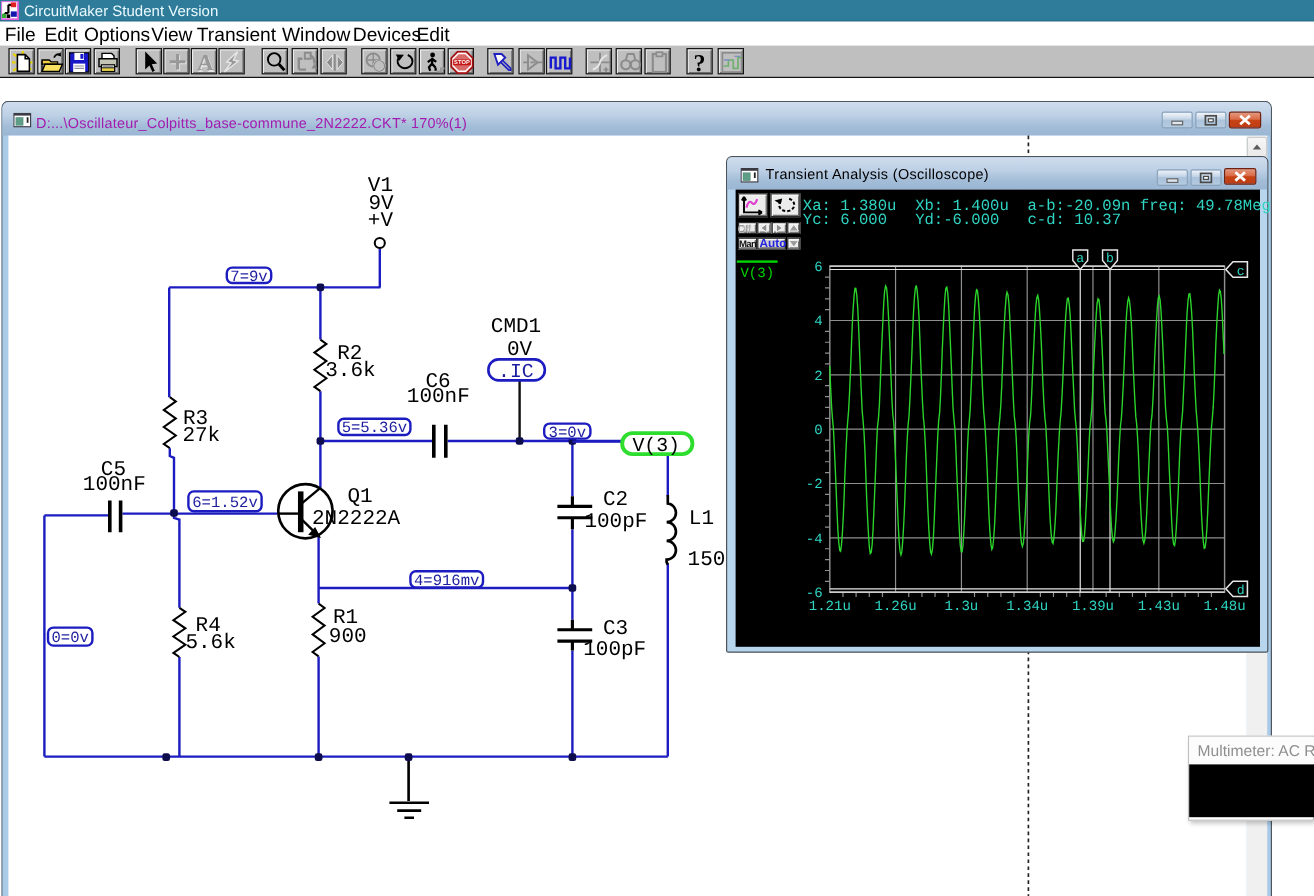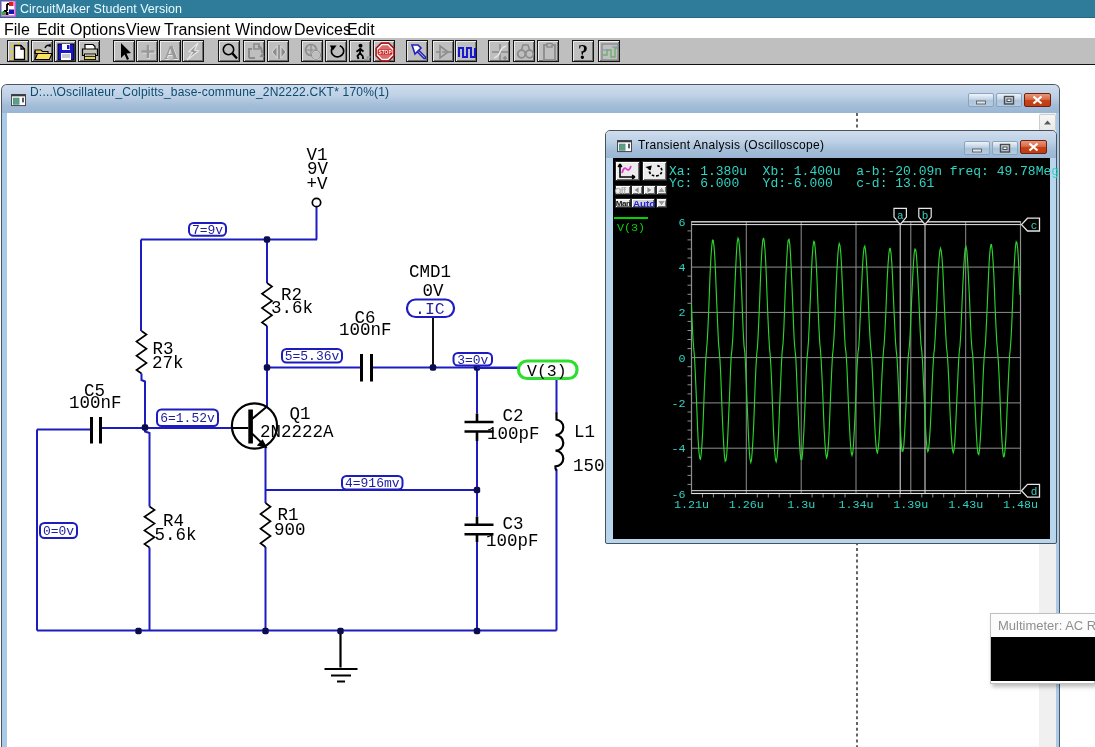--- a/index.html
+++ b/index.html
@@ -7,21 +7,21 @@
 #titlebar{left:0;top:0;width:1095px;height:18px;background:#2e7c9a;border-bottom:1px solid #266a85}
 #titletext{left:20px;top:2px;color:#eafaff;font-size:12.5px}
 #menubar{left:0;top:18px;width:1095px;height:20px;background:#fff}
 .menu{top:20.5px;font-size:16px;color:#000}
 #toolbar{left:0;top:38px;width:1095px;height:27px;background:#bfbfbf;border-bottom:1px solid #111}
 .tbtn{top:40px;width:22px;height:22px;background:#bfbfbf;border:1px solid #151515;box-shadow:inset 1px 1px 0 #ececec,inset -1px -1px 0 #6e6e6e}
 .tbtn svg{position:absolute;left:1px;top:1px}
 
 #childwin{left:1px;top:84px;width:1059px;height:663px;background:#a9cbe8;border:1px solid #4f5860;border-bottom:none;border-radius:6px 6px 0 0}
 #childtitle{left:0;top:0;width:100%;height:28px;background:linear-gradient(180deg,#cfddee 0%,#bdd0e5 40%,#a3bdd8 72%,#9ab6d3 100%);border-radius:5px 5px 0 0}
-#childtext{left:28px;top:0;font-size:12px;color:#0c4a6e;white-space:nowrap;letter-spacing:0.2px}
+#childtext{left:28px;top:11px;font-size:12px;color:#a21caf;white-space:nowrap;letter-spacing:0.2px}
 #canvas{left:5px;top:28px;width:1032px;height:635px;background:#fff}
 #vscroll{left:1037px;top:28px;width:17px;height:635px;background:#f0f0f0}
 .winbtn{height:14px;border:1px solid #8ba4bd;border-radius:2px;background:linear-gradient(180deg,rgba(255,255,255,.75),rgba(205,220,235,.55) 45%,rgba(170,195,218,.6) 50%,rgba(190,210,228,.7))}
 .closebtn{height:14px;border:1px solid #712010;border-radius:2px;background:linear-gradient(180deg,#e5977c 0%,#d96b47 45%,#c84315 52%,#bd3d14 100%)}
 
 #scopewin{left:605px;top:130px;width:452px;height:414px;background:#b7d6ee;border:1px solid #4a525a;border-radius:5px 5px 2px 2px}
 #scopetitle{left:0;top:0;width:100%;height:27px;background:linear-gradient(180deg,#cfddee,#bdd0e5 40%,#a3bdd8 72%,#9ab6d3);border-radius:4px 4px 0 0}
 #scopetext{left:32px;top:7px;font-size:12px;color:#000000;white-space:nowrap;letter-spacing:0.3px}
 #scopebody{left:7px;top:27px;width:437px;height:381px;background:#000}
 .mono{font-family:"Liberation Mono",monospace}
@@ -364,21 +364,21 @@
         </svg>
         <div class="abs sbtn" style="left:2px;top:39.5px;width:16px;height:10.5px"></div>
         <div class="abs" style="left:2.8px;top:41px;color:#111;font-size:8px;font-weight:bold;letter-spacing:-0.5px">Man</div>
         <div class="abs sbtn" style="left:18px;top:39.5px;width:23.5px;height:10.5px;background:#d2d2d2"></div>
         <div class="abs" style="left:20px;top:40px;color:#2222e0;font-size:9.8px;font-weight:bold">Auto</div>
         <div class="abs sbtn" style="left:42.5px;top:39.5px;width:11px;height:10.5px"></div>
         <svg class="abs" style="left:42.5px;top:39.5px" width="11" height="10">
           <path d="M5.5,8 L9.5,2.5 L1.5,2.5 Z" fill="#9a9a9a" stroke="#fff" stroke-width="0.7"></path>
         </svg>
         <div class="abs mono cy" style="left:56px;top:5.5px">Xa: 1.380u  Xb: 1.400u  a-b:-20.09n freq: 49.78Meg</div>
-        <div class="abs mono cy" style="left:56px;top:18px">Yc: 6.000   Yd:-6.000   c-d: 13.61</div>
+        <div class="abs mono cy" style="left:56px;top:18px">Yc: 6.000   Yd:-6.000   c-d: 10.37</div>
         <div class="abs" style="left:1px;top:59px;width:34px;height:2px;background:#00d400"></div>
         <div class="abs mono" style="left:4px;top:62.5px;color:#00d400;font-size:11.7px">V(3)</div>
         <svg class="abs" style="left:0;top:0" width="437" height="381" viewBox="0 0 437 381">
           <path d="M74.5,72.9 H78.5 M89.5,335.5 V339.5 M74.5,81.9 H78.5 M100.4,335.5 V339.5 M74.5,91.0 H78.5 M111.4,335.5 V339.5 M74.5,100.0 H78.5 M122.4,335.5 V339.5 M74.5,118.1 H78.5 M144.3,335.5 V339.5 M74.5,127.2 H78.5 M155.3,335.5 V339.5 M74.5,136.3 H78.5 M166.2,335.5 V339.5 M74.5,145.3 H78.5 M177.2,335.5 V339.5 M74.5,163.4 H78.5 M199.1,335.5 V339.5 M74.5,172.5 H78.5 M210.1,335.5 V339.5 M74.5,181.5 H78.5 M221.1,335.5 V339.5 M74.5,190.6 H78.5 M232.0,335.5 V339.5 M74.5,208.7 H78.5 M254.0,335.5 V339.5 M74.5,217.8 H78.5 M264.9,335.5 V339.5 M74.5,226.8 H78.5 M275.9,335.5 V339.5 M74.5,235.9 H78.5 M286.9,335.5 V339.5 M74.5,254.0 H78.5 M308.8,335.5 V339.5 M74.5,263.0 H78.5 M319.8,335.5 V339.5 M74.5,272.1 H78.5 M330.7,335.5 V339.5 M74.5,281.2 H78.5 M341.7,335.5 V339.5 M74.5,299.3 H78.5 M363.6,335.5 V339.5 M74.5,308.3 H78.5 M374.6,335.5 V339.5 M74.5,317.4 H78.5 M385.6,335.5 V339.5 M74.5,326.4 H78.5 M396.5,335.5 V339.5" stroke="#8f8f8f" stroke-width="1"></path>
           <path d="M133.3,63.8 V335.5 M188.2,63.8 V335.5 M243.0,63.8 V335.5 M297.8,63.8 V335.5 M352.7,63.8 V335.5 M78.5,109.1 H407.5 M78.5,154.4 H407.5 M78.5,199.6 H407.5 M78.5,244.9 H407.5 M78.5,290.2 H407.5" stroke="#8f8f8f" stroke-width="1"></path>
           <rect x="78.5" y="63.8" width="329.0" height="271.7" fill="none" stroke="#8f8f8f" stroke-width="1.2"></rect>
           <path d="M78.5,66.6 H407.5 M78.5,332.7 H407.5" stroke="#e6e6e6" stroke-width="1"></path>
           <path d="M78.5,63.8 H407.5 M78.5,335.5 H407.5" stroke="#e6e6e6" stroke-width="1"></path>
           <path d="M287.2,63.8 V335.5 M312,63.8 V335.5" stroke="#e6e6e6" stroke-width="1"></path>
           <path d="M78.5,147.0 L79.2,165.3 L80.0,181.2 L80.8,191.5 L81.5,198.8 L82.2,213.3 L83.0,231.1 L83.8,250.0 L84.5,267.9 L85.2,283.2 L86.0,294.4 L86.8,300.6 L87.5,301.3 L88.2,296.3 L89.0,286.1 L89.8,271.6 L90.5,254.1 L91.2,235.2 L92.0,216.9 L92.8,201.3 L93.5,192.2 L94.2,183.8 L95.0,168.5 L95.8,150.2 L96.5,131.1 L97.2,113.3 L98.0,98.4 L98.8,87.7 L99.5,82.2 L100.2,82.3 L101.0,88.1 L101.8,99.0 L102.5,114.1 L103.2,132.1 L104.0,151.2 L104.8,169.5 L105.5,184.6 L106.2,192.4 L107.0,202.3 L107.8,218.3 L108.5,237.0 L109.2,256.1 L110.0,273.8 L110.8,288.3 L111.5,298.4 L112.2,303.3 L113.0,302.3 L113.8,295.8 L114.5,284.1 L115.2,268.4 L116.0,250.0 L116.8,230.8 L117.5,212.7 L118.2,198.1 L119.0,191.1 L119.8,180.0 L120.5,163.4 L121.2,144.4 L122.0,125.3 L122.8,107.9 L123.5,93.8 L124.2,84.3 L125.0,80.2 L125.8,81.9 L126.5,89.3 L127.2,101.6 L128.0,117.9 L128.8,136.6 L129.5,155.9 L130.2,173.7 L131.0,187.6 L131.8,194.1 L132.5,206.3 L133.2,223.4 L134.0,242.6 L134.8,261.6 L135.5,278.7 L136.2,292.3 L137.0,301.1 L137.8,304.4 L138.5,301.9 L139.2,293.8 L140.0,280.8 L140.8,264.1 L141.5,245.2 L142.2,225.9 L143.0,208.4 L143.8,195.3 L144.5,188.9 L145.2,175.9 L146.0,158.3 L146.8,139.1 L147.5,120.2 L148.2,103.5 L149.0,90.5 L149.8,82.4 L150.5,79.9 L151.2,83.2 L152.0,92.0 L152.8,105.6 L153.5,122.7 L154.2,141.7 L155.0,160.9 L155.8,178.0 L156.5,190.1 L157.2,196.7 L158.0,210.5 L158.8,228.3 L159.5,247.6 L160.2,266.3 L161.0,282.5 L161.8,294.8 L162.5,302.1 L163.2,303.8 L164.0,299.8 L164.8,290.3 L165.5,276.2 L166.2,258.9 L167.0,239.7 L167.8,220.8 L168.5,204.3 L169.2,193.1 L170.0,186.1 L170.8,171.7 L171.5,153.6 L172.2,134.4 L173.0,116.1 L173.8,100.4 L174.5,88.8 L175.2,82.2 L176.0,81.3 L176.8,86.1 L177.5,96.2 L178.2,110.7 L179.0,128.3 L179.8,147.4 L180.5,166.0 L181.2,182.0 L182.0,191.8 L182.8,199.7 L183.5,214.7 L184.2,232.9 L185.0,252.0 L185.8,269.9 L186.5,284.9 L187.2,295.8 L188.0,301.6 L188.8,301.7 L189.5,296.2 L190.2,285.5 L191.0,270.7 L191.8,252.9 L192.5,233.9 L193.2,215.7 L194.0,200.4 L194.8,192.1 L195.5,183.0 L196.2,167.5 L197.0,149.2 L197.8,130.4 L198.5,113.0 L199.2,98.5 L200.0,88.4 L200.8,83.4 L201.5,84.1 L202.2,90.2 L203.0,101.4 L203.8,116.6 L204.5,134.5 L205.2,153.3 L206.0,171.1 L206.8,185.5 L207.5,192.7 L208.2,203.0 L209.0,218.8 L209.8,237.0 L210.5,255.6 L211.2,272.5 L212.0,286.3 L212.8,295.6 L213.5,299.8 L214.2,298.4 L215.0,291.6 L215.8,280.0 L216.5,264.5 L217.2,246.6 L218.0,228.1 L218.8,210.8 L219.5,197.2 L220.2,190.7 L221.0,179.6 L221.8,163.5 L222.5,145.3 L223.2,127.1 L224.0,110.7 L224.8,97.6 L225.5,89.0 L226.2,85.6 L227.0,87.7 L227.8,95.1 L228.5,107.2 L229.2,122.9 L230.0,140.7 L230.8,159.0 L231.5,175.8 L232.2,188.5 L233.0,194.6 L233.8,206.5 L234.5,222.8 L235.2,240.8 L236.0,258.6 L236.8,274.5 L237.5,286.9 L238.2,294.7 L239.0,297.4 L239.8,294.6 L240.5,286.6 L241.2,274.1 L242.0,258.3 L242.8,240.5 L243.5,222.5 L244.2,206.3 L245.0,194.5 L245.8,188.6 L246.5,176.0 L247.2,159.5 L248.0,141.6 L248.8,124.1 L249.5,108.9 L250.2,97.2 L251.0,90.0 L251.8,88.1 L252.5,91.6 L253.2,100.1 L254.0,113.0 L254.8,129.0 L255.5,146.7 L256.2,164.4 L257.0,180.0 L257.8,190.8 L258.5,197.0 L259.2,210.1 L260.0,226.7 L260.8,244.5 L261.5,261.6 L262.2,276.3 L263.0,287.4 L263.8,293.7 L264.5,294.9 L265.2,290.8 L266.0,281.8 L266.8,268.6 L267.5,252.4 L268.2,234.7 L269.0,217.4 L269.8,202.4 L270.5,192.7 L271.2,185.9 L272.0,172.3 L272.8,155.5 L273.5,137.9 L274.2,121.1 L275.0,106.9 L275.8,96.5 L276.5,90.9 L277.2,90.4 L278.0,95.1 L278.8,104.7 L279.5,118.3 L280.2,134.6 L281.0,152.2 L281.8,169.2 L282.5,183.6 L283.2,192.1 L284.0,199.8 L284.8,214.0 L285.5,230.8 L286.2,248.4 L287.0,264.8 L287.8,278.4 L288.5,288.2 L289.2,293.2 L290.0,293.0 L290.8,287.6 L291.5,277.5 L292.2,263.6 L293.0,247.1 L293.8,229.6 L294.5,212.8 L295.2,199.0 L296.0,191.9 L296.8,182.8 L297.5,168.2 L298.2,151.2 L299.0,133.8 L299.8,117.7 L300.5,104.5 L301.2,95.3 L302.0,91.0 L302.8,91.9 L303.5,97.9 L304.2,108.5 L305.0,122.8 L305.8,139.5 L306.5,157.0 L307.2,173.5 L308.0,186.7 L308.8,193.0 L309.5,203.2 L310.2,218.2 L311.0,235.4 L311.8,252.7 L312.5,268.5 L313.2,281.3 L314.0,289.9 L314.8,293.5 L315.5,292.0 L316.2,285.3 L317.0,274.1 L317.8,259.4 L318.5,242.5 L319.2,225.0 L320.0,208.8 L320.8,196.2 L321.5,190.3 L322.2,179.3 L323.0,163.8 L323.8,146.4 L324.5,129.1 L325.2,113.6 L326.0,101.2 L326.8,93.2 L327.5,90.2 L328.2,92.5 L329.0,99.8 L329.8,111.5 L330.5,126.7 L331.2,143.9 L332.0,161.4 L332.8,177.3 L333.5,189.2 L334.2,195.0 L335.0,206.9 L335.8,222.9 L336.5,240.5 L337.2,257.8 L338.0,273.1 L338.8,285.0 L339.5,292.4 L340.2,294.7 L341.0,291.8 L341.8,283.8 L342.5,271.4 L343.2,255.8 L344.0,238.4 L344.8,220.8 L345.5,205.1 L346.2,194.0 L347.0,188.0 L347.8,175.2 L348.5,158.8 L349.2,140.9 L350.0,123.7 L350.8,108.7 L351.5,97.2 L352.2,90.3 L353.0,88.7 L353.8,92.3 L354.5,101.0 L355.2,114.0 L356.0,130.1 L356.8,147.8 L357.5,165.4 L358.2,180.8 L359.0,191.2 L359.8,197.7 L360.5,211.3 L361.2,228.2 L362.0,246.2 L362.8,263.5 L363.5,278.3 L364.2,289.3 L365.0,295.6 L365.8,296.6 L366.5,292.1 L367.2,282.7 L368.0,269.1 L368.8,252.5 L369.5,234.5 L370.2,216.9 L371.0,201.8 L371.8,192.4 L372.5,184.9 L373.2,170.6 L374.0,153.2 L374.8,135.0 L375.5,117.8 L376.2,103.2 L377.0,92.6 L377.8,87.0 L378.5,86.7 L379.2,91.9 L380.0,102.0 L380.8,116.3 L381.5,133.4 L382.2,151.7 L383.0,169.3 L383.8,184.1 L384.5,192.2 L385.2,201.1 L386.0,216.1 L386.8,234.0 L387.5,252.4 L388.2,269.6 L389.0,283.8 L389.8,293.9 L390.5,298.9 L391.2,298.5 L392.0,292.5 L392.8,281.6 L393.5,266.7 L394.2,249.2 L395.0,230.6 L395.8,213.0 L396.5,198.7 L397.2,191.5 L398.0,181.3 L398.8,165.5 L399.5,147.3 L400.2,128.7 L401.0,111.6 L401.8,97.7 L402.5,88.1 L403.2,83.8 L404.0,85.0 L404.8,91.7 L405.5,103.4 L406.2,118.9 L407.0,136.9" fill="none" stroke="#2bd42b" stroke-width="1.15"></path>

